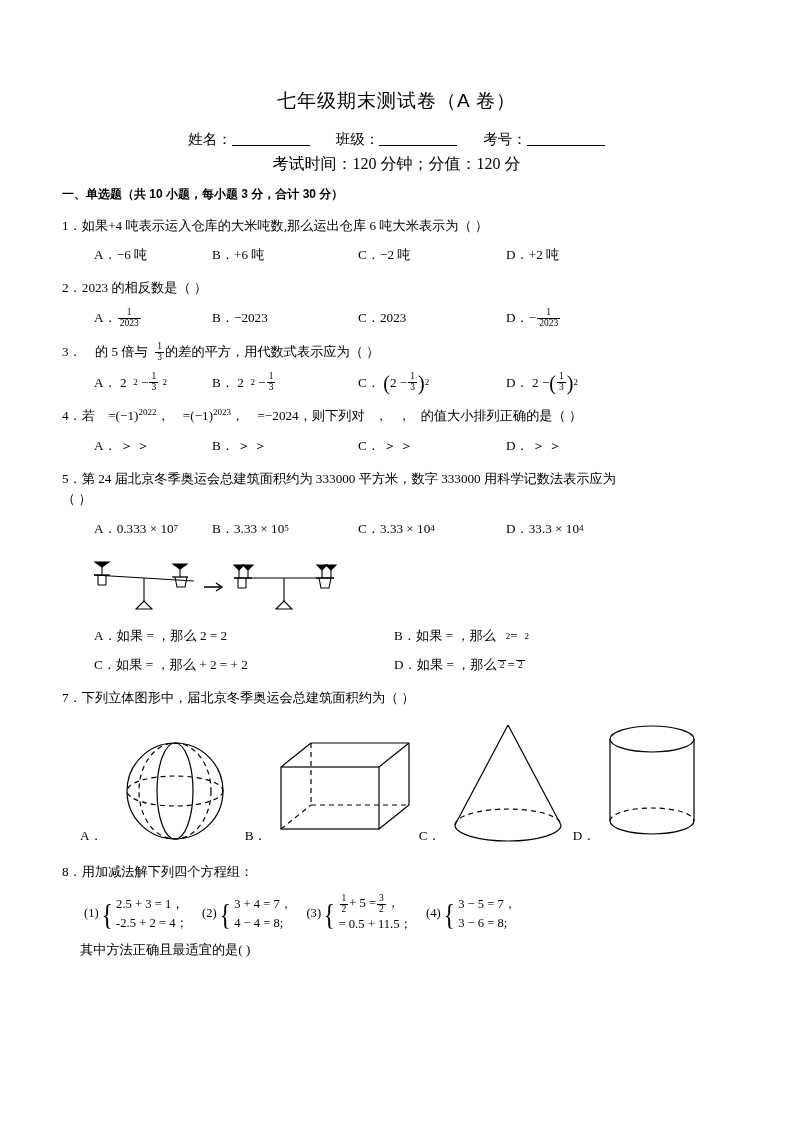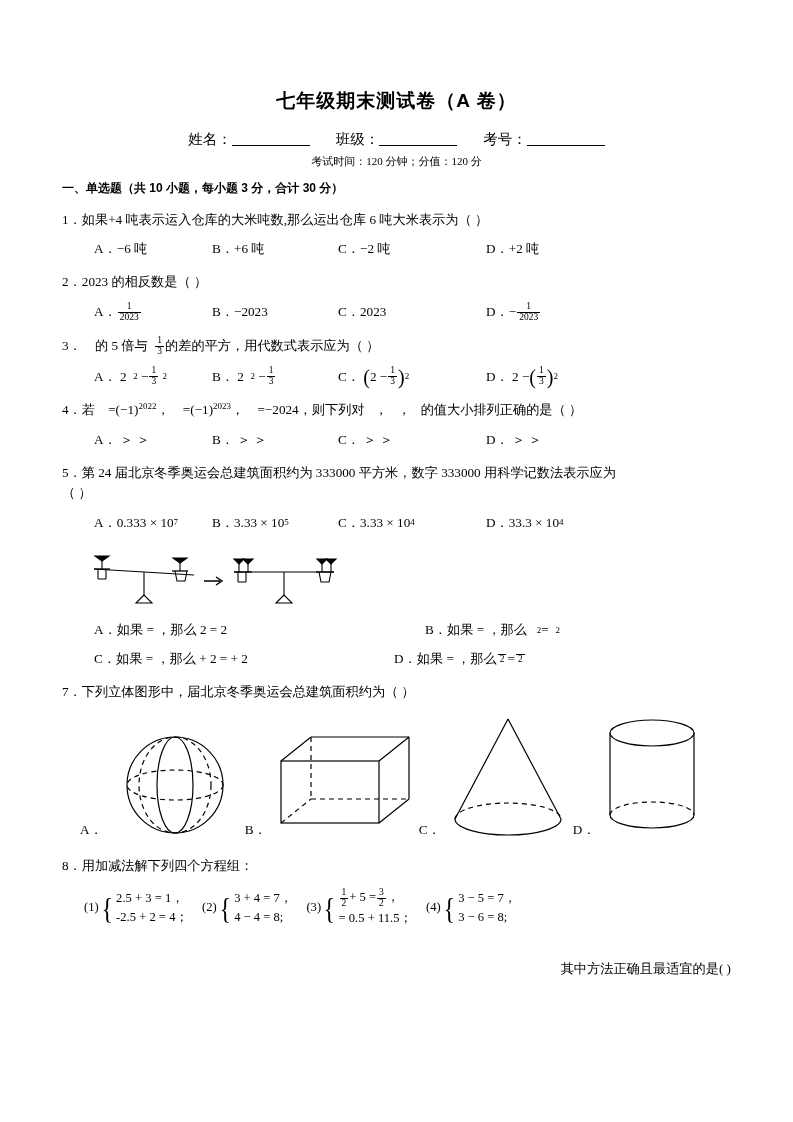--- a/index.html
+++ b/index.html
@@ -18,21 +18,21 @@
   .page {
     position: relative;
     width: 793px;
     height: 1122px;
     box-sizing: border-box;
     padding: 0 62px;
   }
   .doc-title {
     text-align: center;
     font-family: "Liberation Sans", sans-serif;
-    font-weight: bold;
+    font-weight: normal;
     font-size: 19px;
     margin-top: 88px;
     letter-spacing: 1px;
   }
   .name-line {
     text-align: center;
     font-size: 14.5px;
     margin-top: 16px;
     font-family: "Liberation Serif", serif;
   }
@@ -42,21 +42,21 @@
     width: 78px;
     height: 14px;
     vertical-align: -2px;
   }
   .name-line .gap {
     display: inline-block;
     width: 26px;
   }
   .exam-info {
     text-align: center;
-    font-size: 11px;
+    font-size: 16px;
     margin-top: 5px;
   }
   .section-head {
     font-family: "Liberation Sans", sans-serif;
     font-weight: bold;
     font-size: 12px;
     margin-top: 11px;
   }
   .q {
     font-size: 13.2px;
@@ -72,21 +72,21 @@
     display: flex;
     font-size: 13.2px;
     line-height: 1.5;
   }
   .opt {
     display: flex;
     align-items: center;
   }
   .o1 { width: 118px; }
   .o2 { width: 126px; }
-  .o3 { width: 148px; }
+  .o3 { width: 148px; margin-left: 20px; }
   .o4 { width: 130px; }
   .frac {
     display: inline-flex;
     flex-direction: column;
     align-items: center;
     vertical-align: middle;
     font-size: 9.5px;
     line-height: 1.05;
     margin: 0 1px;
     position: relative;
@@ -109,21 +109,21 @@
   }
   .opts-2line {
     padding-left: 32px;
     font-size: 13.2px;
     margin-top: 9px;
   }
   .opts-2line .row {
     display: flex;
     margin-top: 8px;
   }
-  .opts-2line .row:first-child { margin-top: 0; gap: 31px; }
+  .opts-2line .row:first-child { margin-top: 0; }
   .half { width: 300px; display: flex; align-items: center; }
 
   .shapes {
     display: flex;
     align-items: flex-end;
     margin-top: 10px;
     padding-left: 18px;
   }
   .shape-item {
     display: flex;
@@ -154,23 +154,22 @@
     margin-right: 2px;
     transform: scaleX(0.8);
   }
   .eqlines {
     display: flex;
     flex-direction: column;
     line-height: 1.5;
   }
   .tail-q {
     font-size: 13.2px;
-    margin-top: 31px;
+    margin-top: 6px;
     padding-left: 18px;
-    text-align: right;
   }
   .hr-gray {
     position: absolute;
     left: 62px;
     right: 62px;
     bottom: 52px;
     border-top: 0px solid #ccc;
   }
 </style>
 </head>

